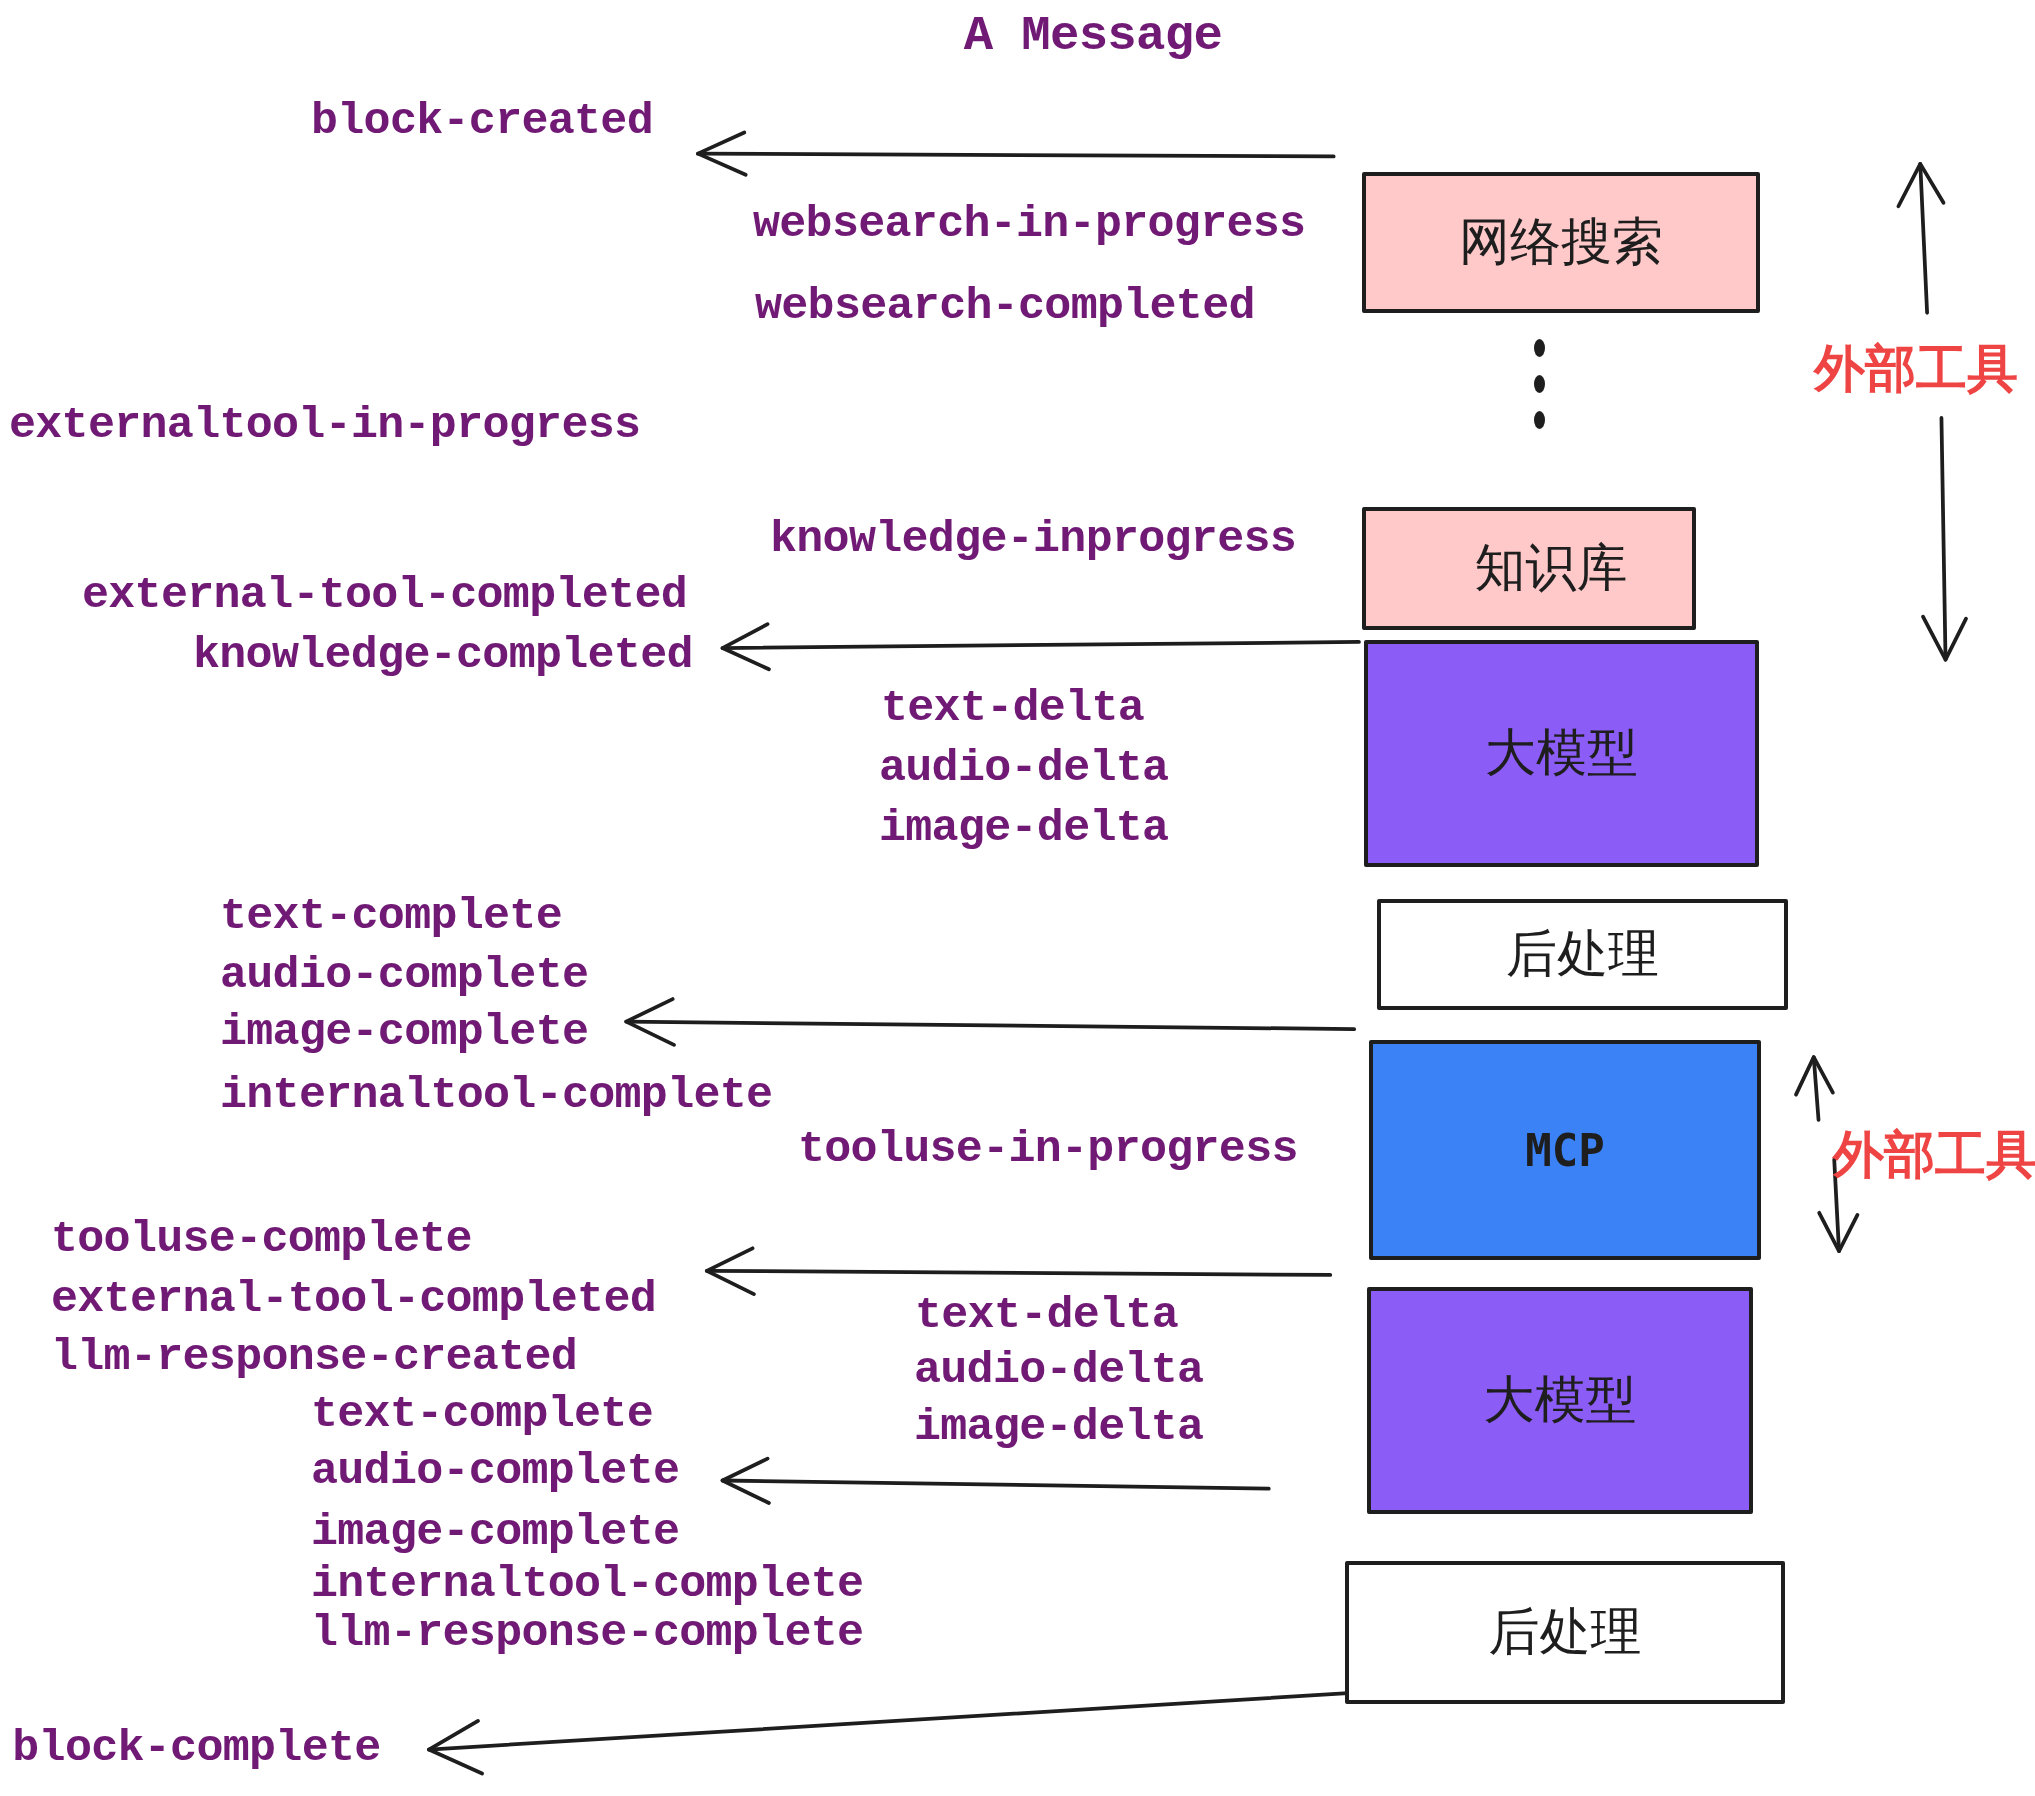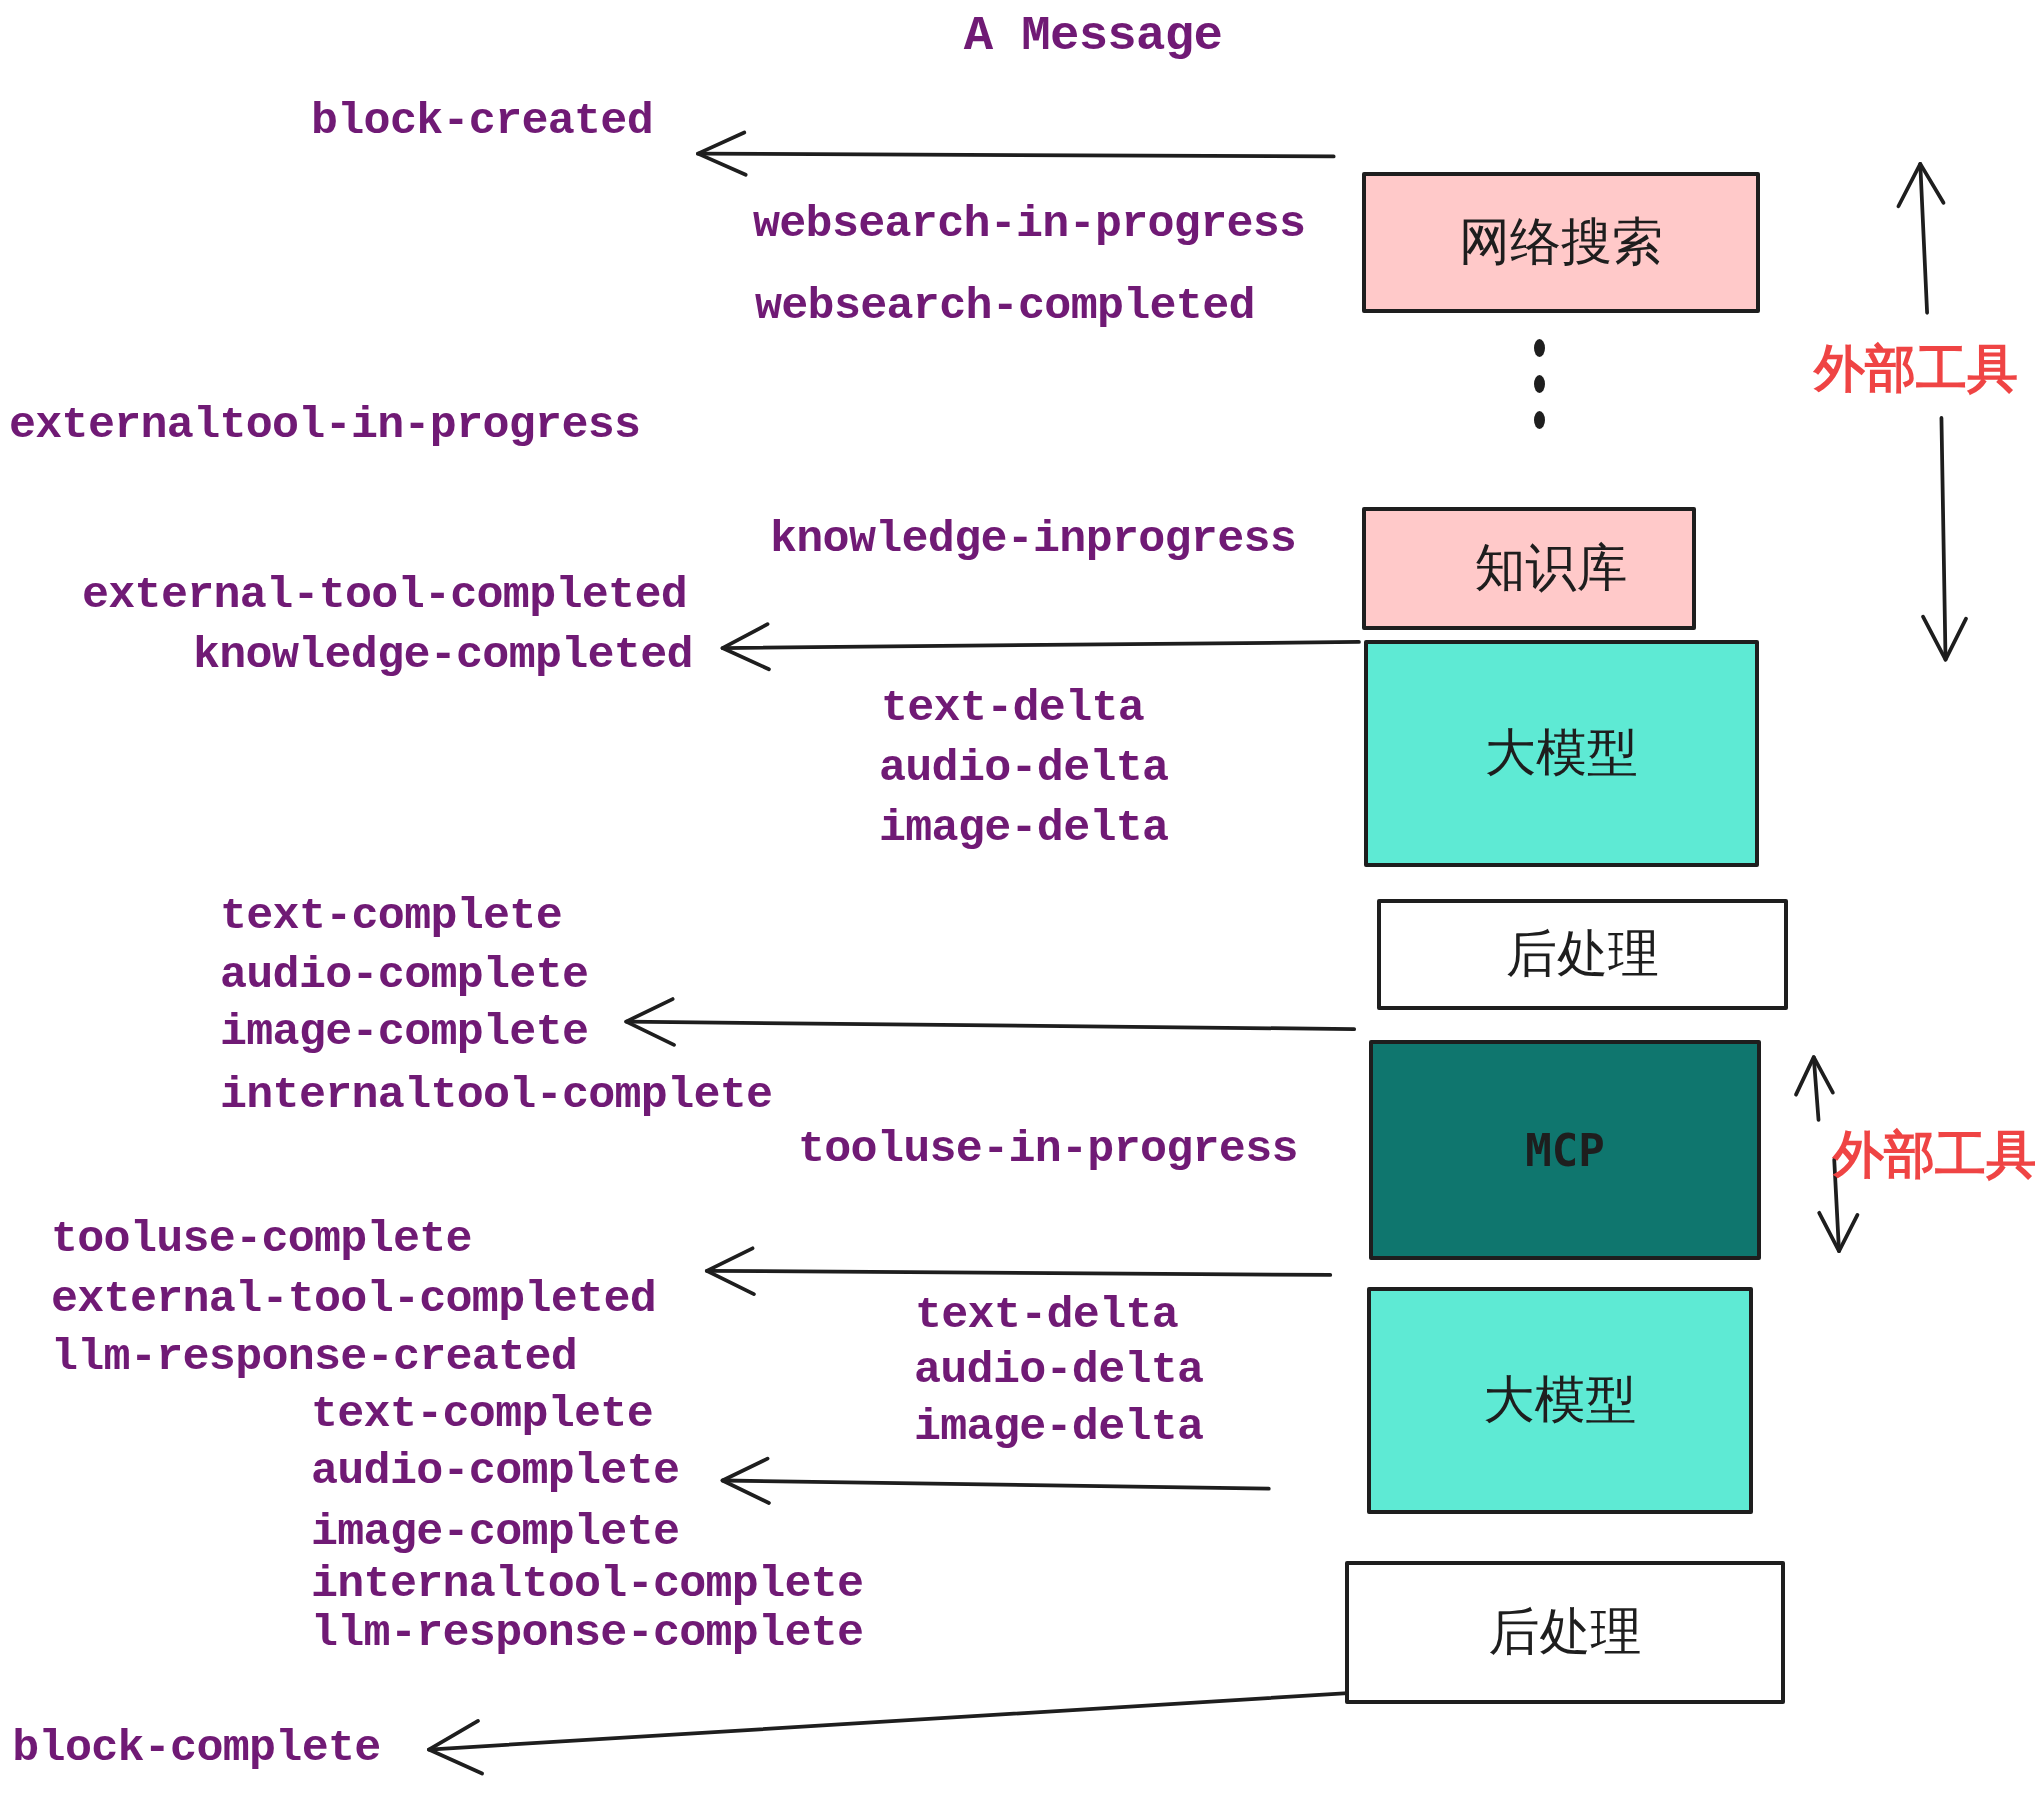--- a/index.html
+++ b/index.html
@@ -38,22 +38,22 @@
     font-size:51px;
     color:#1e1e1e;
     white-space:nowrap;
   }
   .stage .stage-label.mono-label{
     font-family:"DejaVu Sans Mono","Liberation Mono",monospace;
     font-weight:700;
     font-size:44px;
   }
   .fill-pink{background:#ffc9c9;}
-  .fill-green{background:#5eead4;}
-  .fill-yellow{background:#0f766e;}
+  .fill-green{background:#8b5cf6;}
+  .fill-yellow{background:#3b82f6;}
   .fill-white{background:#ffffff;}
   .side-label{
     position:absolute;
     font-family:"Liberation Sans","DejaVu Sans",sans-serif;
     font-size:51px;
     font-weight:600;
     color:#ef4444;
     white-space:nowrap;
   }
   .dot{

